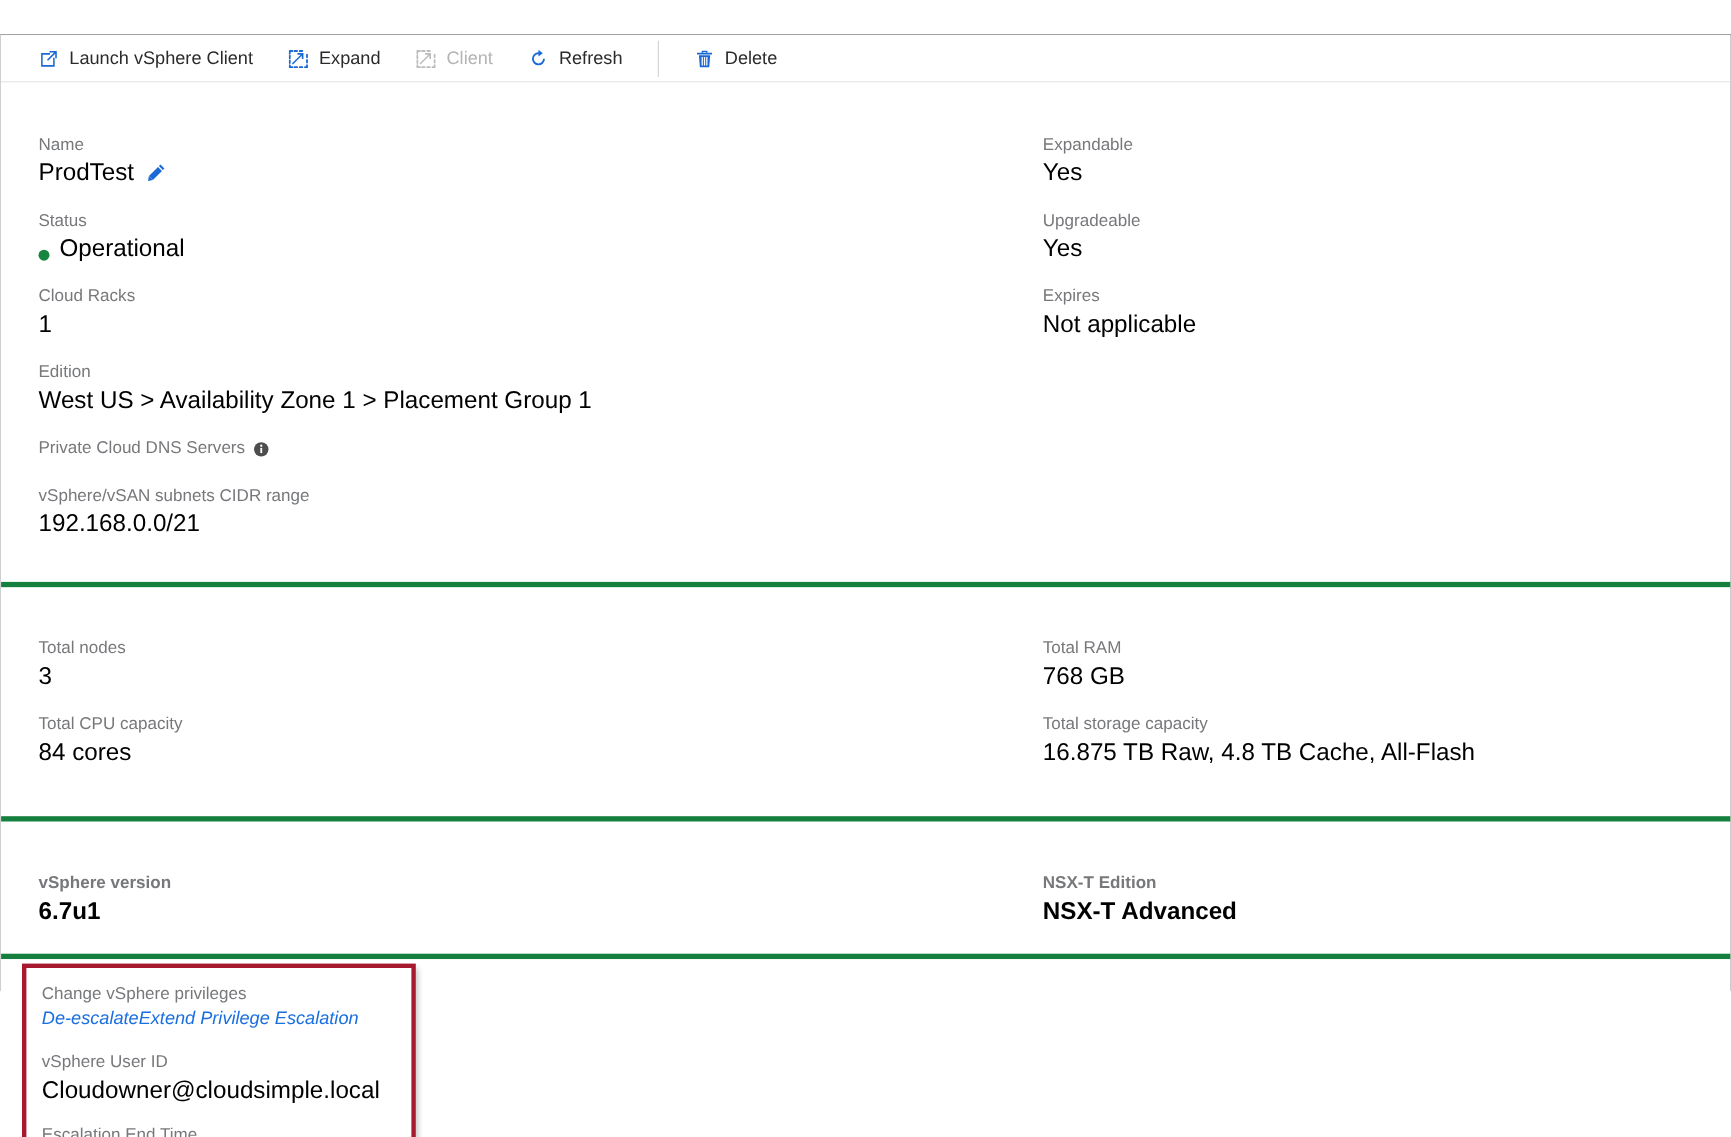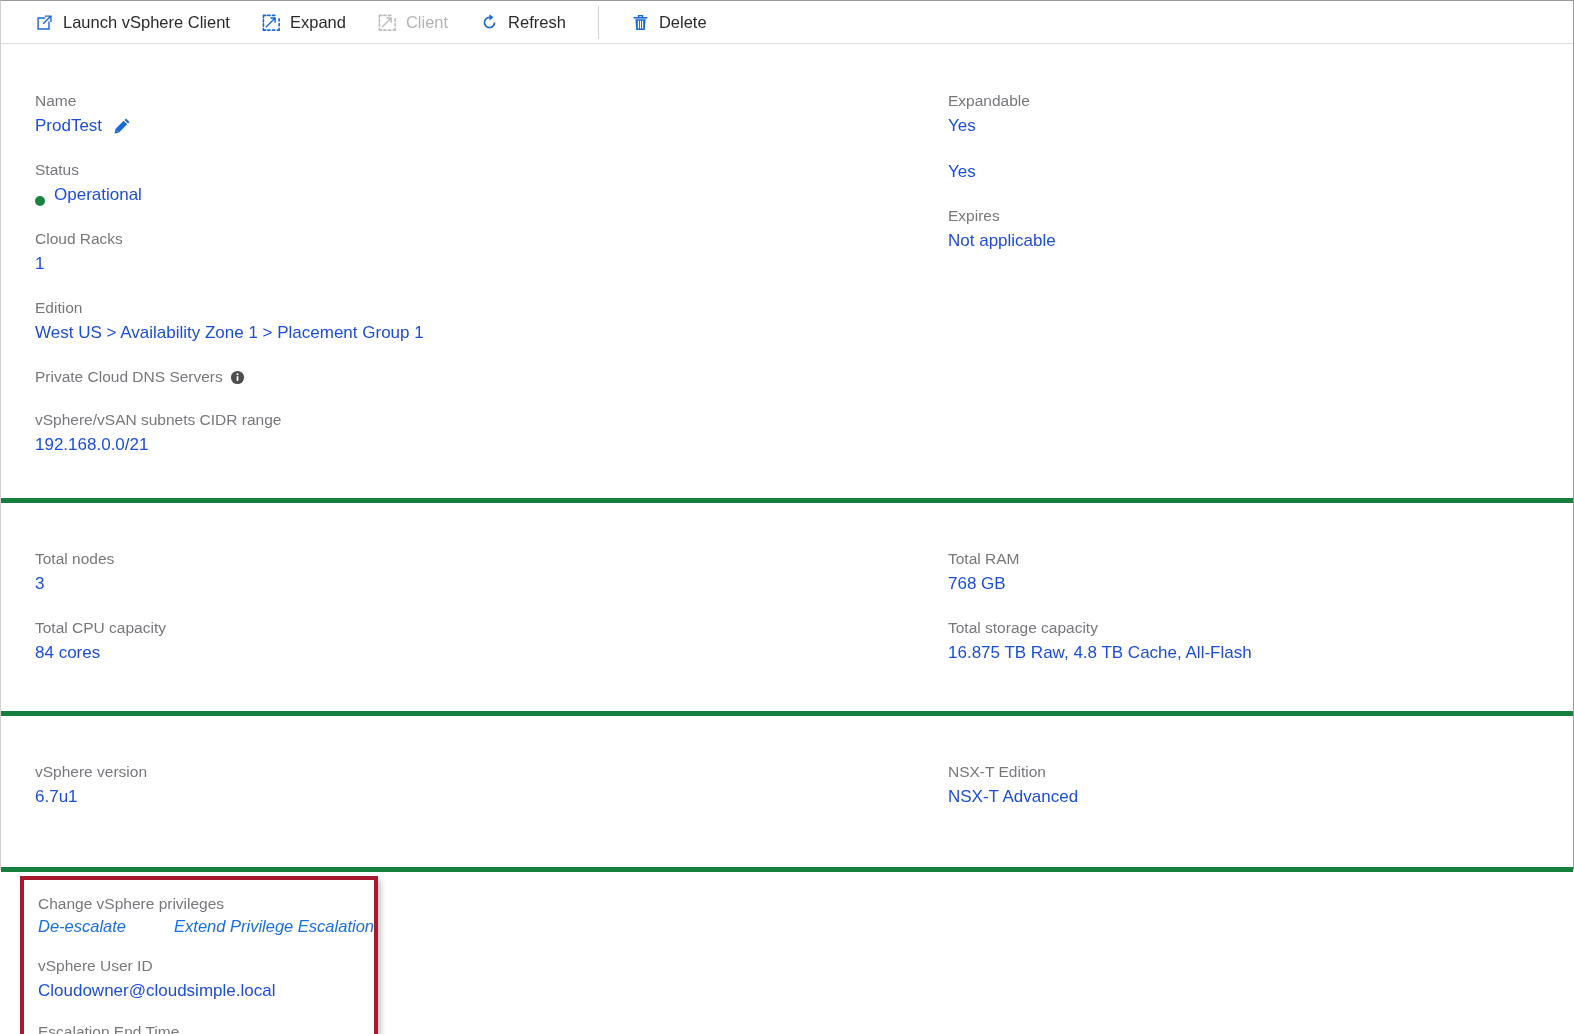--- a/index.html
+++ b/index.html
@@ -17,20 +17,21 @@
   .page {
     position: relative;
     width: 1574px;
     height: 870px;
     box-sizing: border-box;
     border-top: 1px solid #9a9a9a;
     border-left: 1px solid #cfcfcf;
     border-right: 1px solid #9a9a9a;
     border-bottom: 1px solid #cfcfcf;
     background: #ffffff;
+    margin-top: 31px;
   }
 
   
   .toolbar {
     height: 43px;
     box-sizing: border-box;
     display: flex;
     align-items: center;
     padding-left: 34px;
     border-bottom: 1px solid #dcdcdc;
@@ -70,36 +71,36 @@
     box-sizing: border-box;
     padding: 0 0 0 34px;
     border-bottom: 5px solid #15803d;
     background: #ffffff;
   }
   .col-left  { width: 913px; flex: 0 0 auto; }
   .col-right { flex: 1 1 auto; }
 
   .sec-1 { padding-top: 47px; padding-bottom: 42px; }
   .sec-2 { padding-top: 46px; padding-bottom: 47px; text-align: right; }
-  .sec-3 { padding-top: 46px; padding-bottom: 59px; }
+  .sec-3 { padding-top: 46px; padding-bottom: 28px; font-weight: bold; }
 
   .field { margin-bottom: 23px; }
   .field:last-child { margin-bottom: 0; }
   .f-label {
     font-size: 15.5px;
     color: #77787b;
     line-height: 20px;
     margin-bottom: 3px;
     display: flex;
     align-items: center;
     gap: 7px;
   }
   .f-value {
-    font-size: 17px;
-    color: #1d4ed8;
+    font-size: 22px;
+    color: #000000;
     line-height: 23px;
     display: flex;
     align-items: center;
     gap: 12px;
   }
 
   
   .status-line { display: flex; align-items: flex-end; gap: 9px; }
   .dot {
     width: 10px; height: 10px;
@@ -131,21 +132,20 @@
     box-sizing: border-box;
     border: 4px solid #a6192e;
     background: #ffffff;
     box-shadow: 3px 4px 5px rgba(0,0,0,0.22);
     padding: 14px 0 0 14px;
   }
   .hl-box .field { margin-bottom: 20px; }
   .links-row {
     display: flex;
     align-items: center;
-    gap: 48px;
     margin-top: 1px;
   }
   .lnk {
     font-size: 16.5px;
     font-style: italic;
     color: #1a6fe0;
     cursor: pointer;
     white-space: nowrap;
   }
 </style>
@@ -263,20 +263,21 @@
       </div>
 
     </div>
 
     <div class="col-right">
       <div class="field">
         <div class="f-label">Expandable</div>
         <div class="f-value">Yes</div>
       </div>
       <div class="field">
+        <div class="f-label">Upgradeable</div>
         <div class="f-value">Yes</div>
       </div>
       <div class="field">
         <div class="f-label">Expires</div>
         <div class="f-value">Not applicable</div>
       </div>
     </div>
   </div>
 
   <div class="section sec-2">

